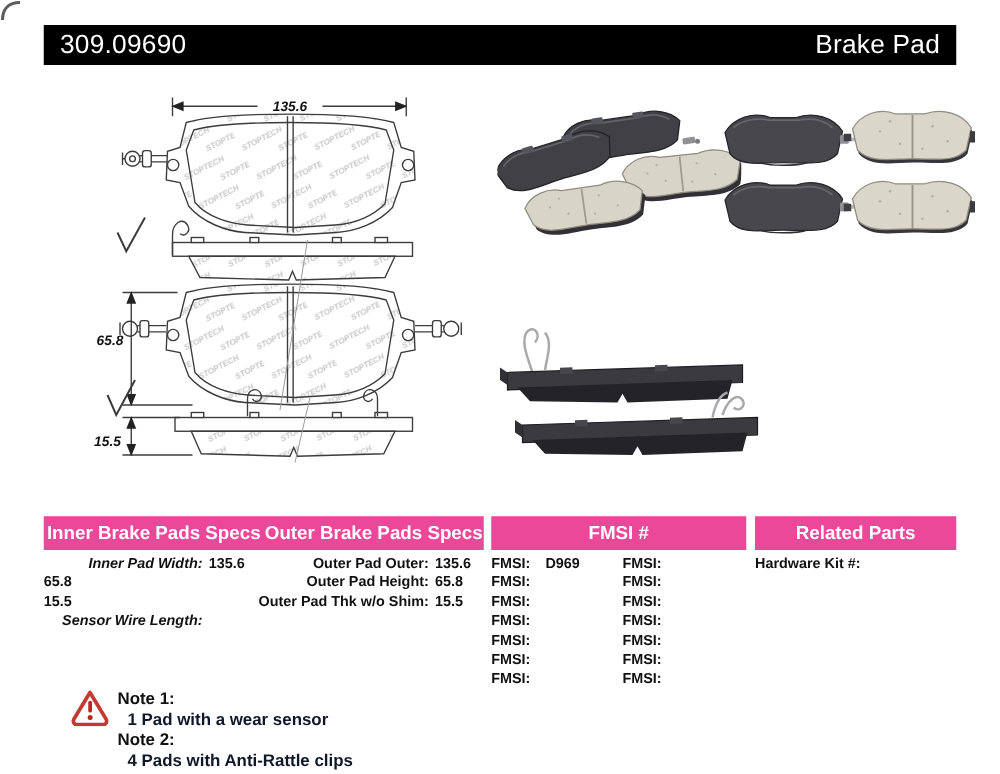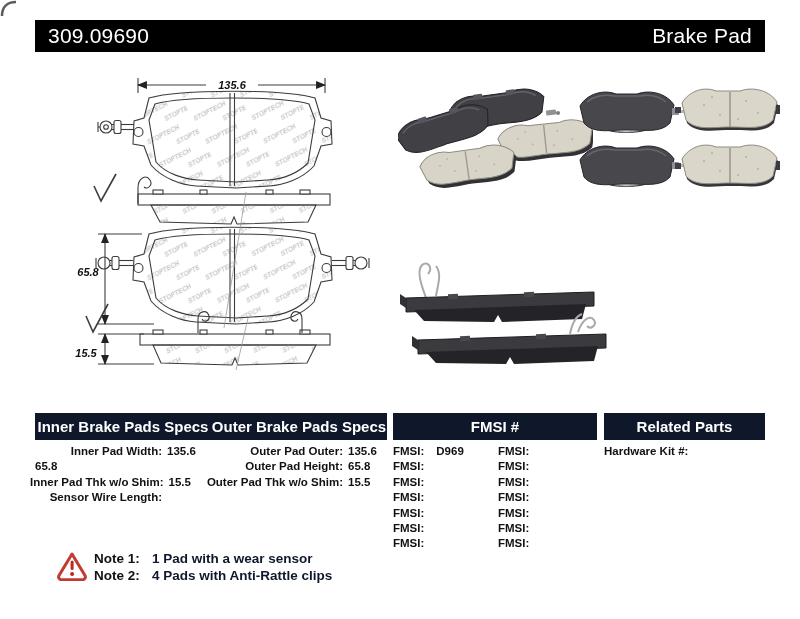--- a/index.html
+++ b/index.html
@@ -9,36 +9,36 @@
   }
   .abs{position:absolute;}
   
   .header-bar{
     left:35px;top:20px;width:730px;height:32px;background:#000;color:#fff;
     display:flex;align-items:center;justify-content:space-between;
     font-size:21px;font-weight:normal;padding:0 13px;box-sizing:border-box;
     letter-spacing:0.2px;
   }
   
-  .bar{background:#0f172a;color:#fff;font-weight:bold;font-size:15px;
+  .bar{background:#ec4899;color:#fff;font-weight:bold;font-size:15px;
        display:flex;align-items:center;justify-content:center;}
   .bar-split{justify-content:space-around;}
   .bar-split span{flex:1;text-align:center;}
   
   .specs-col{font-size:11.5px;font-weight:bold;line-height:15.4px;white-space:nowrap;}
   .spec-row{display:flex;}
   .spec-label{text-align:right;}
-  .inner-col .spec-label{flex:0 0 132px;}
+  .inner-col .spec-label{flex:0 0 132px;font-style:italic;}
   .outer-col .spec-label{flex:0 0 138px;}
   .spec-value{margin-left:5px;}
   .fmsi-row .spec-value{margin-left:12px;}
   .fmsi-row{display:flex;align-items:center;}
   
   .notes{font-size:13.5px;font-weight:bold;line-height:16.5px;white-space:nowrap;}
-  .note-row{display:flex;}
+  .note-row{display:flex;flex-direction:column;}
   .note-label{width:50px;color:#111;}
   .note-text{margin-left:8px;color:#0f172a;}
   
   .ln{stroke:#3c3c3c;stroke-width:1.1;}
   .lnw{stroke:#3c3c3c;stroke-width:1.6;}
   .dim{font-family:"Liberation Sans",sans-serif;font-style:italic;font-weight:bold;
        font-size:11px;fill:#111;}
   .wmtext{font-family:"Liberation Sans",sans-serif;font-style:italic;font-weight:bold;
        font-size:6.5px;fill:#c6c6c6;}
 </style>
@@ -244,21 +244,20 @@
 
   <div class="abs specs-col inner-col" style="left:30px;top:444px;width:170px">
     <div class="spec-row">
       <span class="spec-label">Inner Pad Width:</span>
       <span class="spec-value">135.6</span>
     </div>
     <div class="spec-row">
       <span class="spec-value">65.8</span>
     </div>
     <div class="spec-row">
-      <span class="spec-label">Inner Pad Thk w/o Shim:</span>
       <span class="spec-value">15.5</span>
     </div>
     <div class="spec-row">
       <span class="spec-label">Sensor Wire Length:</span>
       <span class="spec-value"></span>
     </div>
   </div>
 
   <div class="abs specs-col outer-col" style="left:205px;top:444px;width:180px">
     <div class="spec-row">

